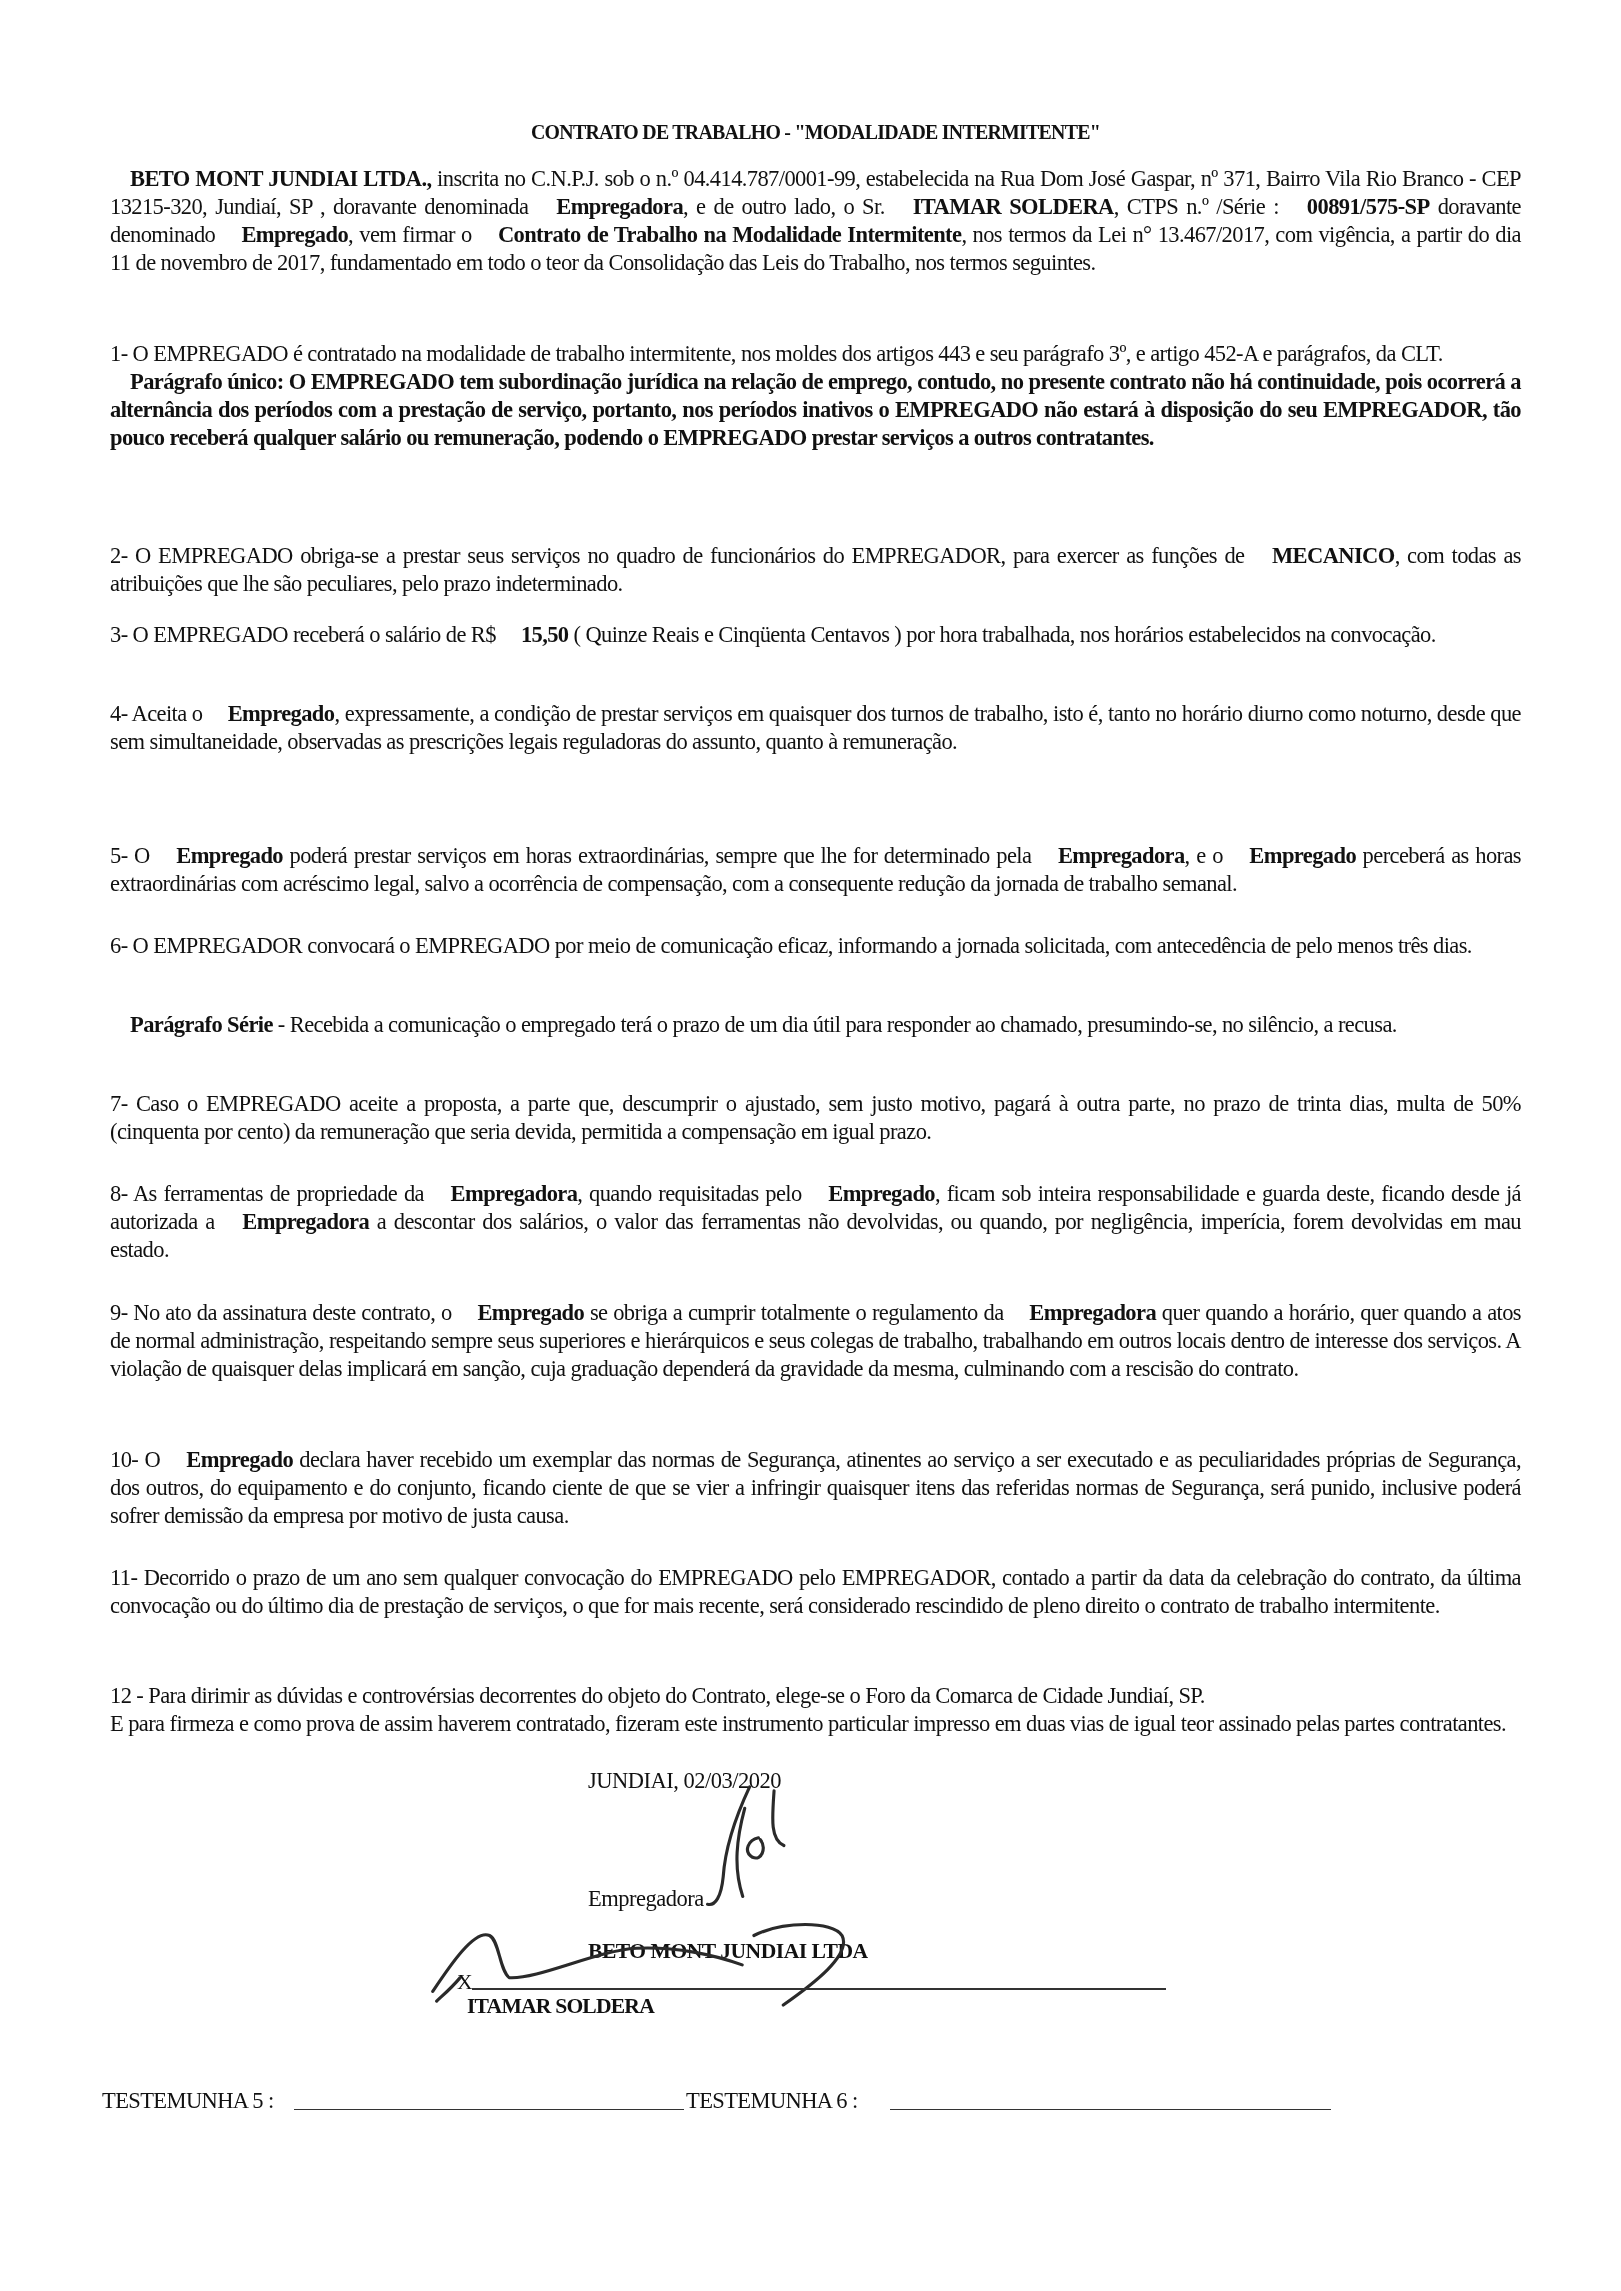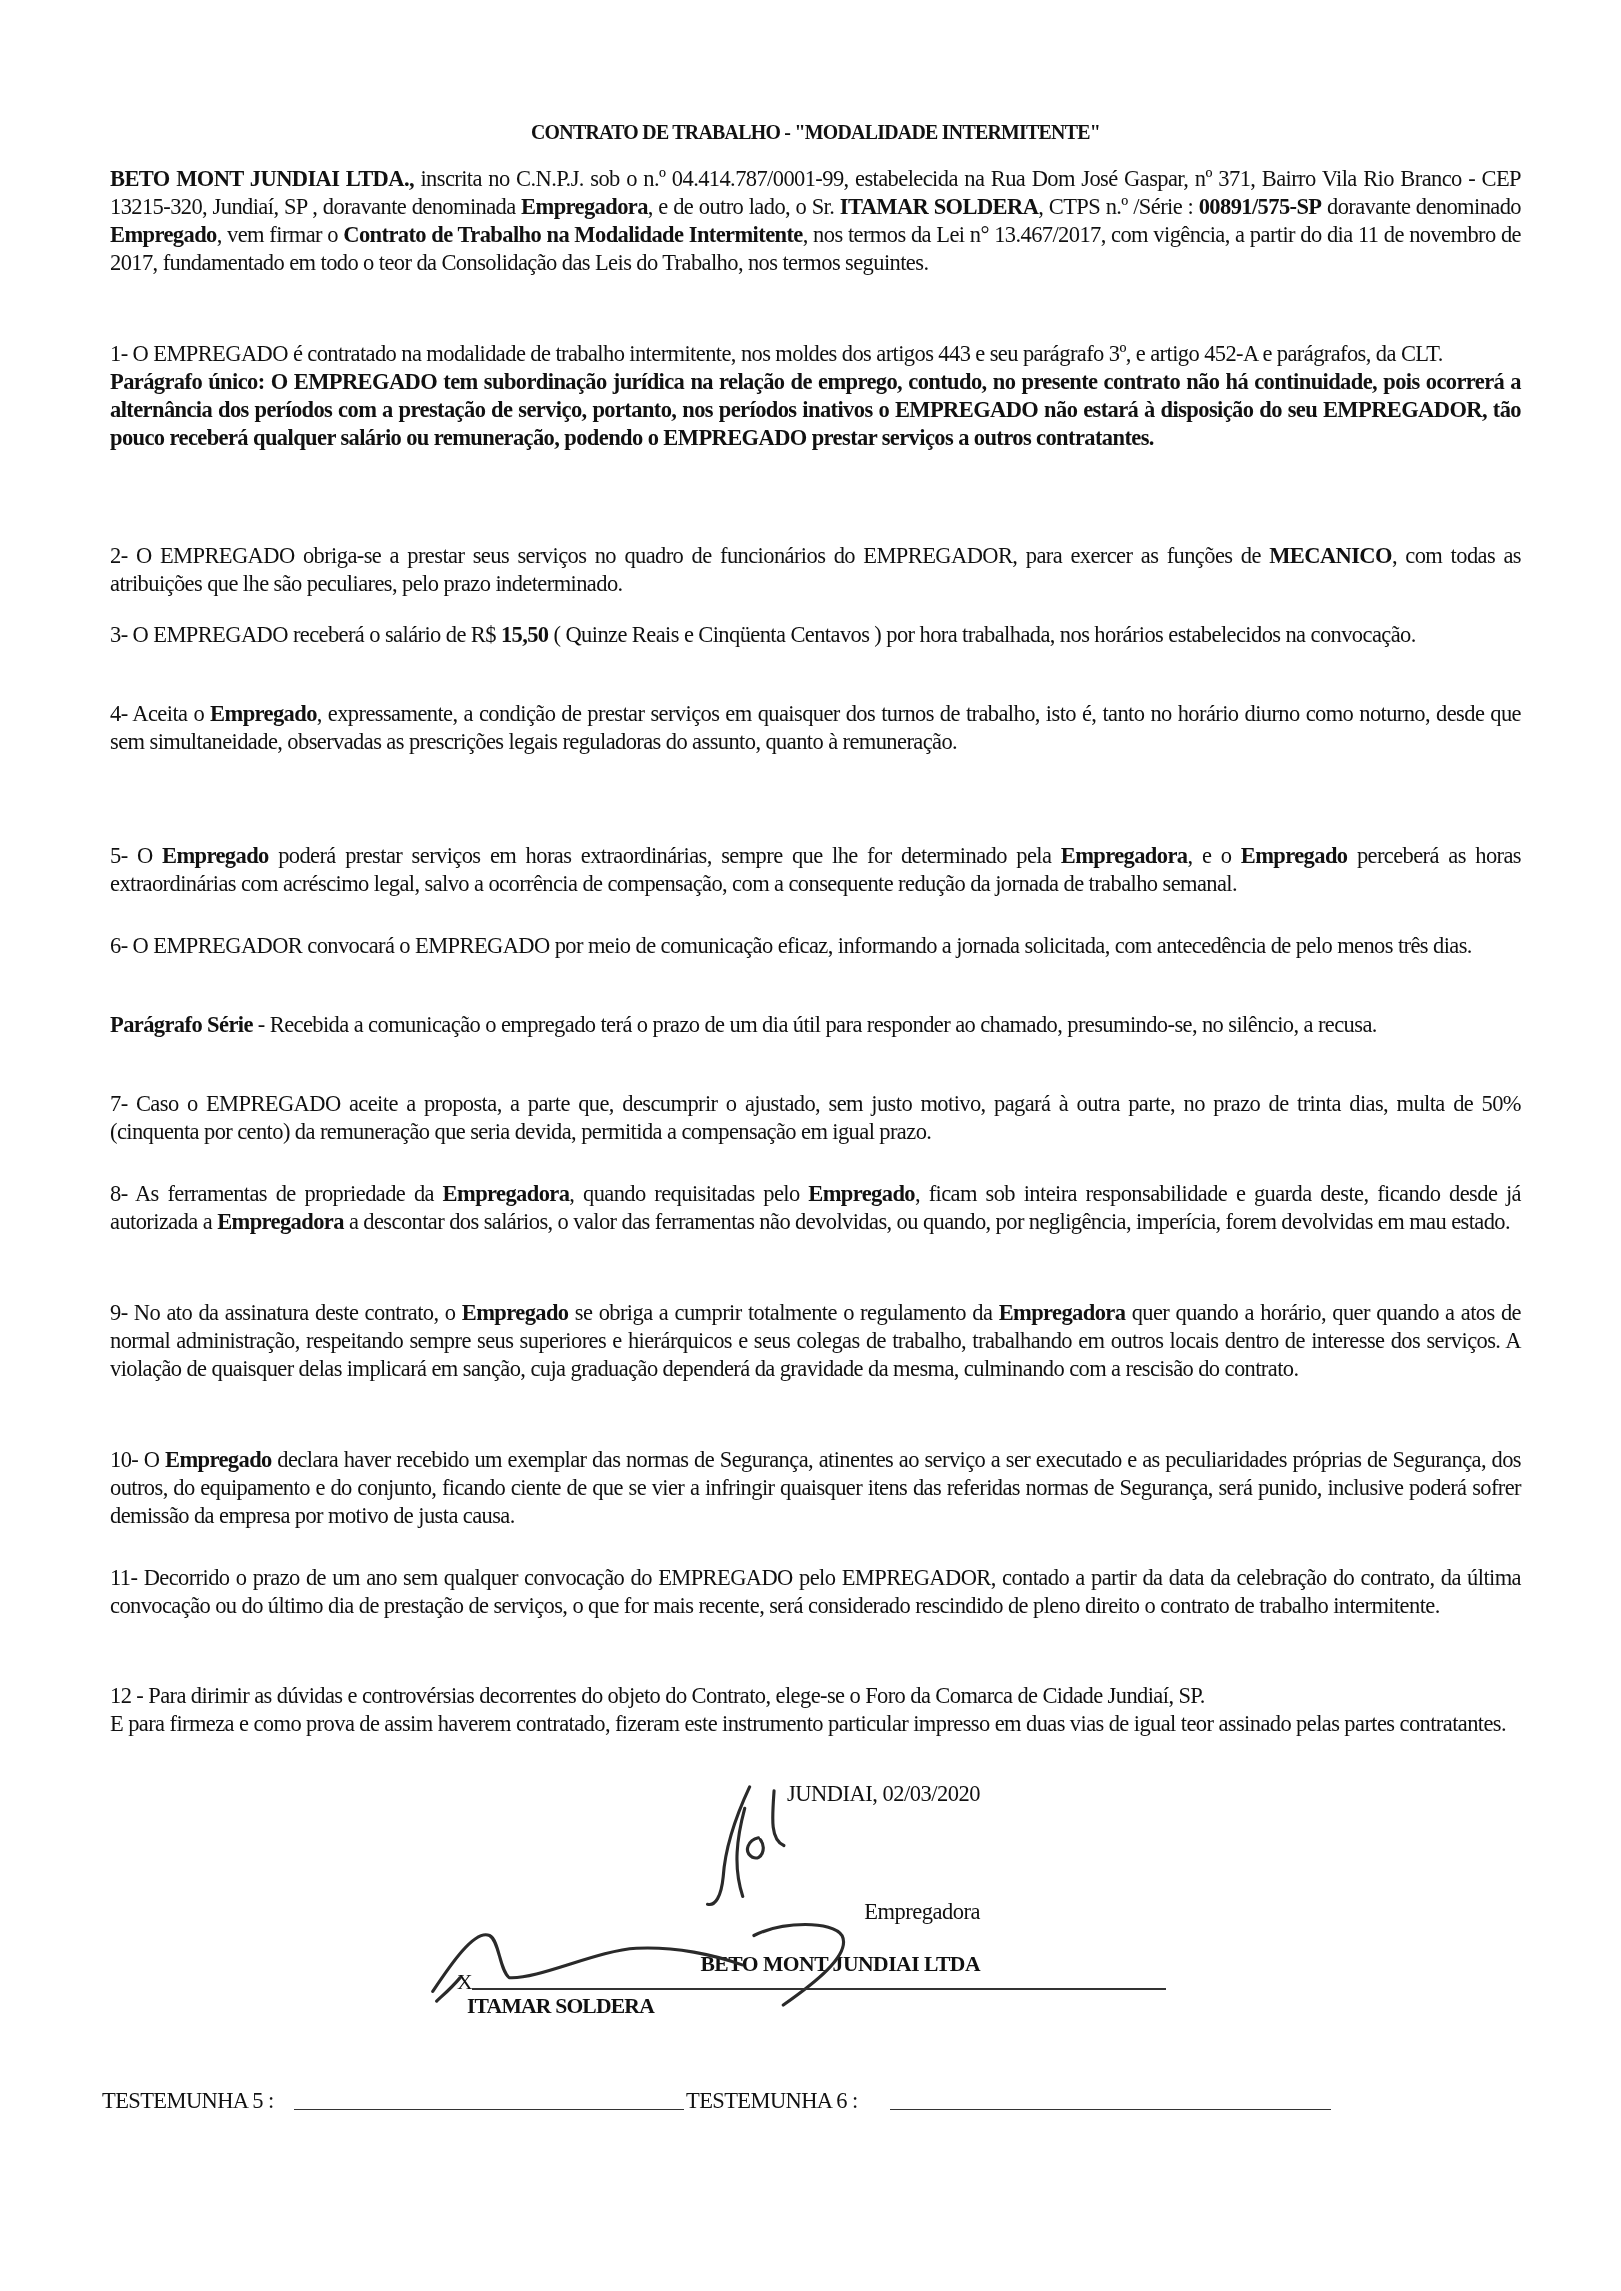--- a/index.html
+++ b/index.html
@@ -3,22 +3,22 @@
 <meta charset="utf-8">
 <style>
   html, body { margin: 0; padding: 0; background: #ffffff; }
   body { width: 1621px; height: 2292px; position: relative; overflow: hidden;
          font-family: "Liberation Serif", "DejaVu Serif", serif; color: #111; }
   .page { position: absolute; left: 110px; top: 0; width: 1411px; }
   .title { position: absolute; top: 120px; left: 0; width: 1411px; text-align: center;
            font-weight: bold; font-size: 21.6px; letter-spacing: -0.8px; transform: scaleX(0.92); }
   .p { position: absolute; left: 0; width: 1411px; font-size: 22.5px; line-height: 28px;
        text-align: justify; letter-spacing: -0.6px; }
-  .p b { font-weight: bold; }
-  .center { position: absolute; text-align: right; font-size: 22.5px; letter-spacing: -0.5px; margin-top: 13px; }
+  .p b { font-weight: bold; margin-left: 20px; }
+  .center { position: absolute; text-align: left; font-size: 22.5px; letter-spacing: -0.5px; }
   .sigline { position: absolute; border-bottom: 2px solid #333; }
   .sig { position: absolute; }
   .sig path { fill: none; stroke: #2a2a2a; stroke-width: 3.2; stroke-linecap: round; stroke-linejoin: round; }
   .wit { position: absolute; top: 2088px; font-size: 22.5px; letter-spacing: -0.6px; }
 </style>
 </head>
 <body>
 
 <div class="page">
   <div class="title">CONTRATO DE TRABALHO - "MODALIDADE INTERMITENTE"</div>

